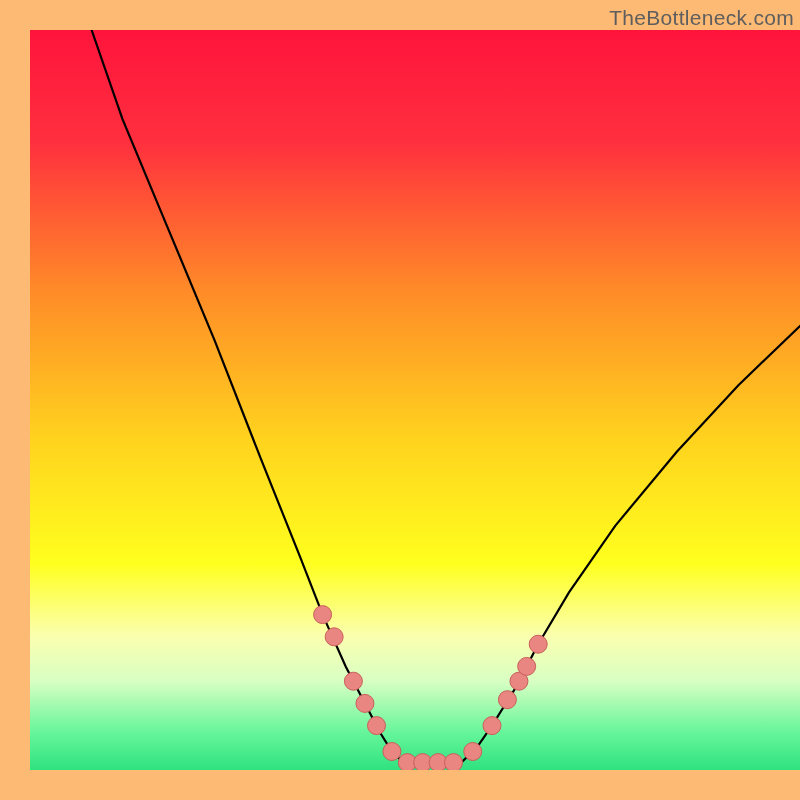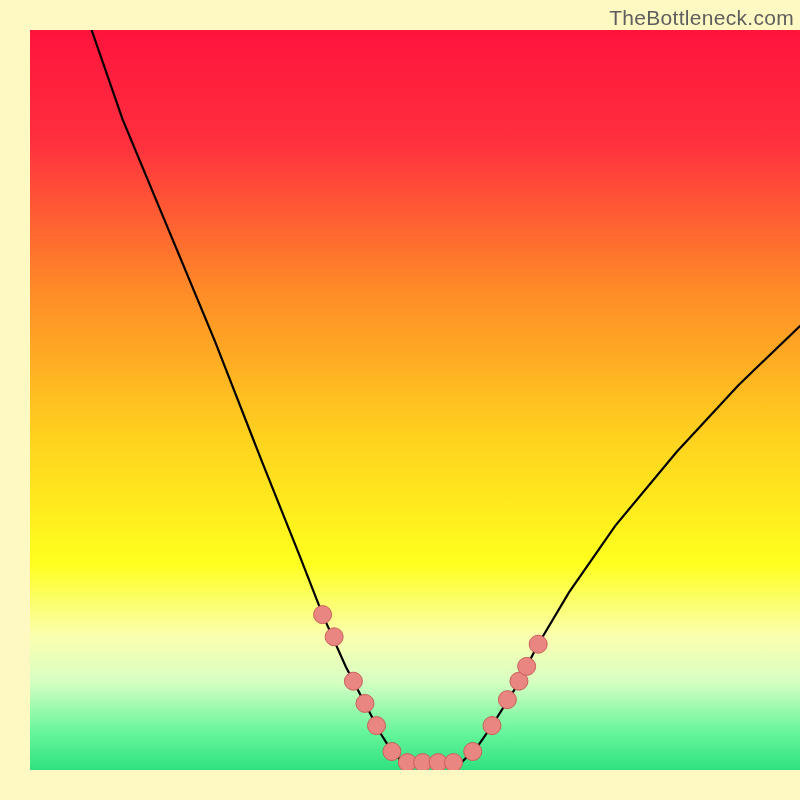--- a/index.html
+++ b/index.html
@@ -8,21 +8,21 @@
     width: 800px;
     height: 800px;
     overflow: hidden;
     background: #000;
     font-family: Arial, Helvetica, sans-serif;
   }
   .frame {
     position: relative;
     width: 800px;
     height: 800px;
-    background: #fef9c3;
+    background: #fdba74;
   }
   .plot-area {
     position: absolute;
     left: 30px;
     top: 30px;
     width: 770px;
     height: 740px;
     overflow: hidden;
   }
   .gradient-bg {

